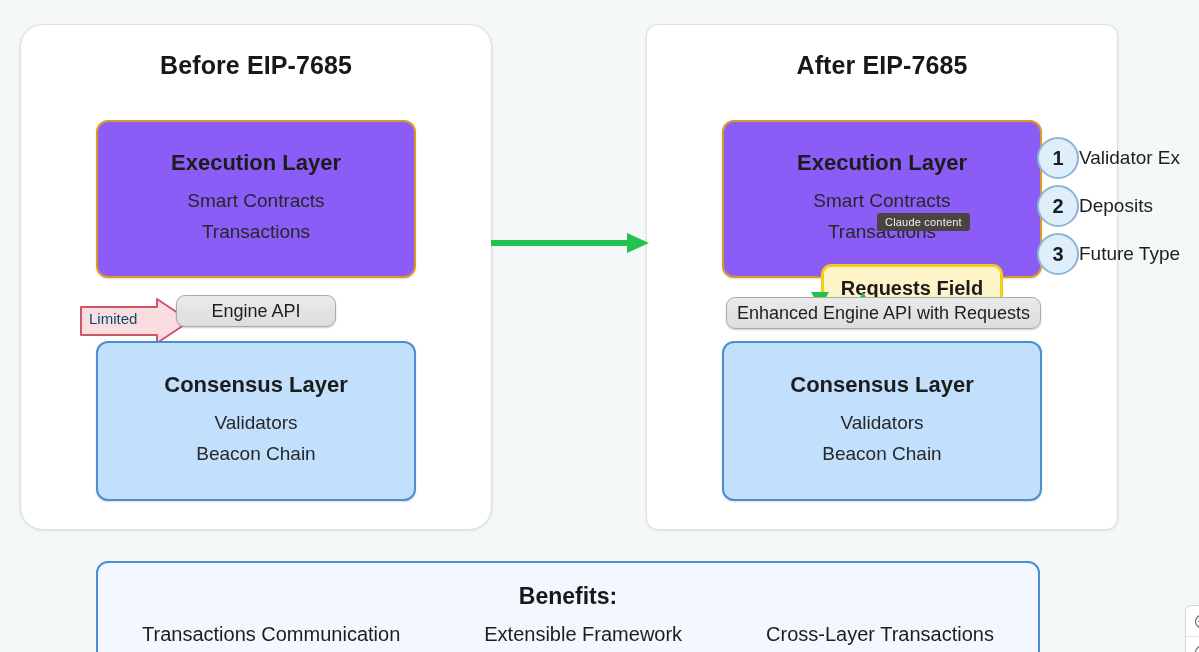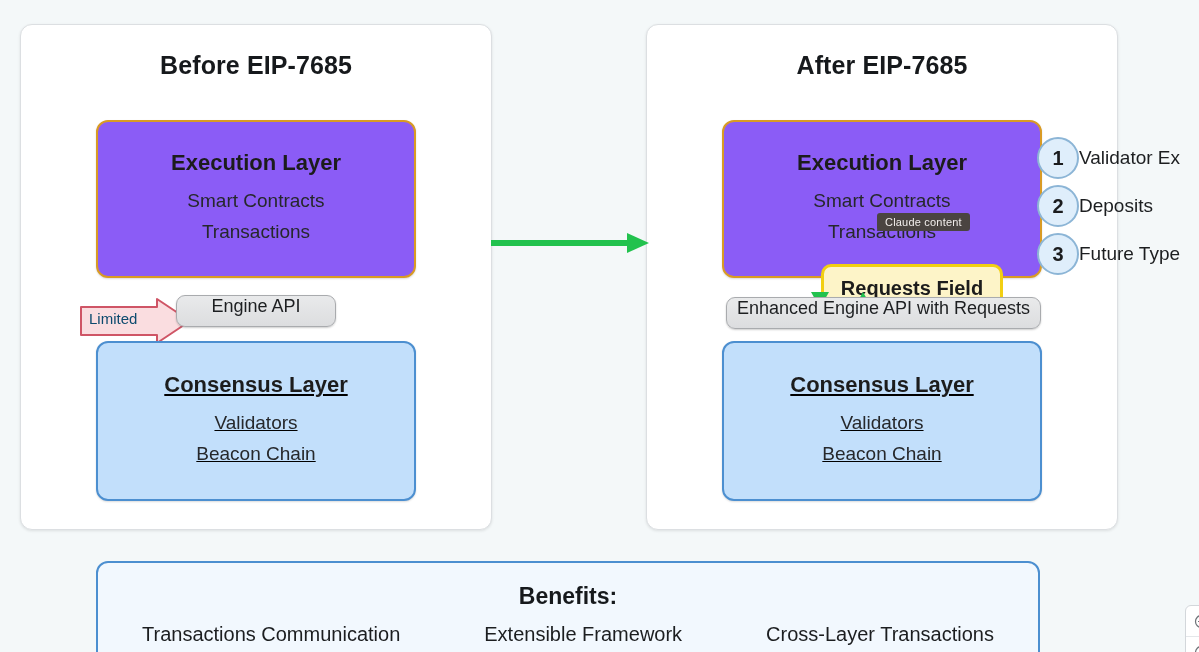--- a/index.html
+++ b/index.html
@@ -22,21 +22,21 @@
   }
 
   
   .panel {
     position: absolute;
     background: #ffffff;
     border: 1px solid #dcdfe2;
     border-radius: 12px;
     box-shadow: 0 1px 3px rgba(0,0,0,0.10);
   }
-  #panel-before { left: 20px;  top: 24px; width: 470px; height: 504px; }
+  #panel-before { left: 20px;  top: 24px; width: 470px; height: 504px; border-radius: 23px; }
   #panel-after  { left: 646px; top: 24px; width: 470px; height: 504px; }
 
   .panel-title {
     position: absolute;
     left: 0; right: 0;
     top: 26px;
     text-align: center;
     font-size: 25px;
     font-weight: bold;
     color: #16191c;
@@ -67,36 +67,36 @@
 
   .exec-box {
     background: #8b5cf6;
     border: 2px solid #d99b24;
     box-shadow: 0 1px 2px rgba(0,0,0,0.14);
   }
   .cons-box {
     background: #c2dffb;
     border: 2px solid #4c8fd0;
     box-shadow: 0 1px 2px rgba(0,0,0,0.14);
-    text-decoration: underline;
   }
 
   #exec-before { left: 75px;  top: 95px;  width: 320px; height: 158px; }
   #cons-before { left: 75px;  top: 316px; width: 320px; height: 160px; }
   #exec-after  { left: 75px;  top: 95px;  width: 320px; height: 158px; }
   #cons-after  { left: 75px;  top: 316px; width: 320px; height: 160px; }
 
   
   .engine-pill {
     position: absolute;
     background: linear-gradient(#e9eaeb, #dcdddf);
     border: 1px solid #a9abae;
     border-radius: 9px;
     box-shadow: 0 1px 2px rgba(0,0,0,0.20);
     display: flex;
+    align-items: center;
     justify-content: center;
     font-size: 18px;
     color: #1d1f21;
     box-sizing: border-box;
   }
   #engine-before { left: 155px; top: 270px; width: 160px; height: 32px; }
   #engine-after  { left: 79px;  top: 272px; width: 315px; height: 32px; font-size: 18px; }
 
   
   .tri {

